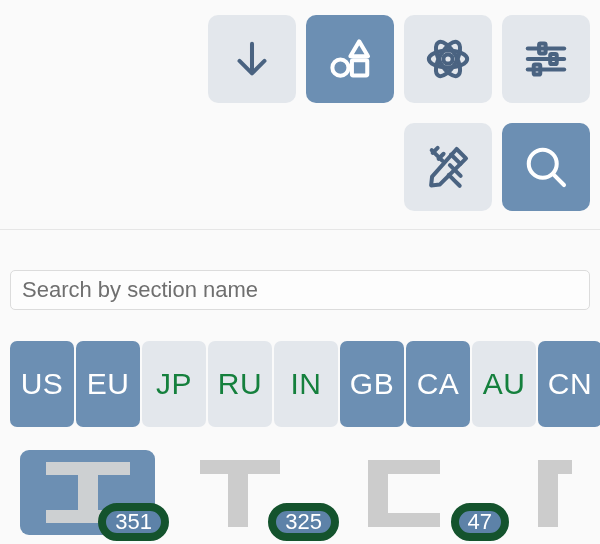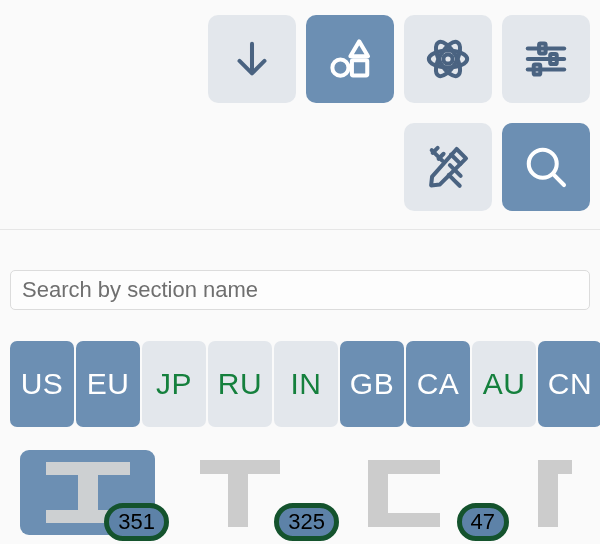--- a/index.html
+++ b/index.html
@@ -161,22 +161,22 @@
   }
   .badge {
     position: absolute;
     right: -14px;
     bottom: -6px;
     min-width: 30px;
     height: 38px;
     padding: 0 9px;
     border-radius: 19px;
     background: #5d82a8;
-    border: 5px solid #14532d;
-    color: #000000;
+    border: 8px solid #14532d;
+    color: #ffffff;
     font-size: 22px;
     display: flex;
     align-items: center;
     justify-content: center;
     box-sizing: border-box;
     cursor: pointer;
   }
   .profile-card.selected .badge {
     background: #5d82a8;
   }

